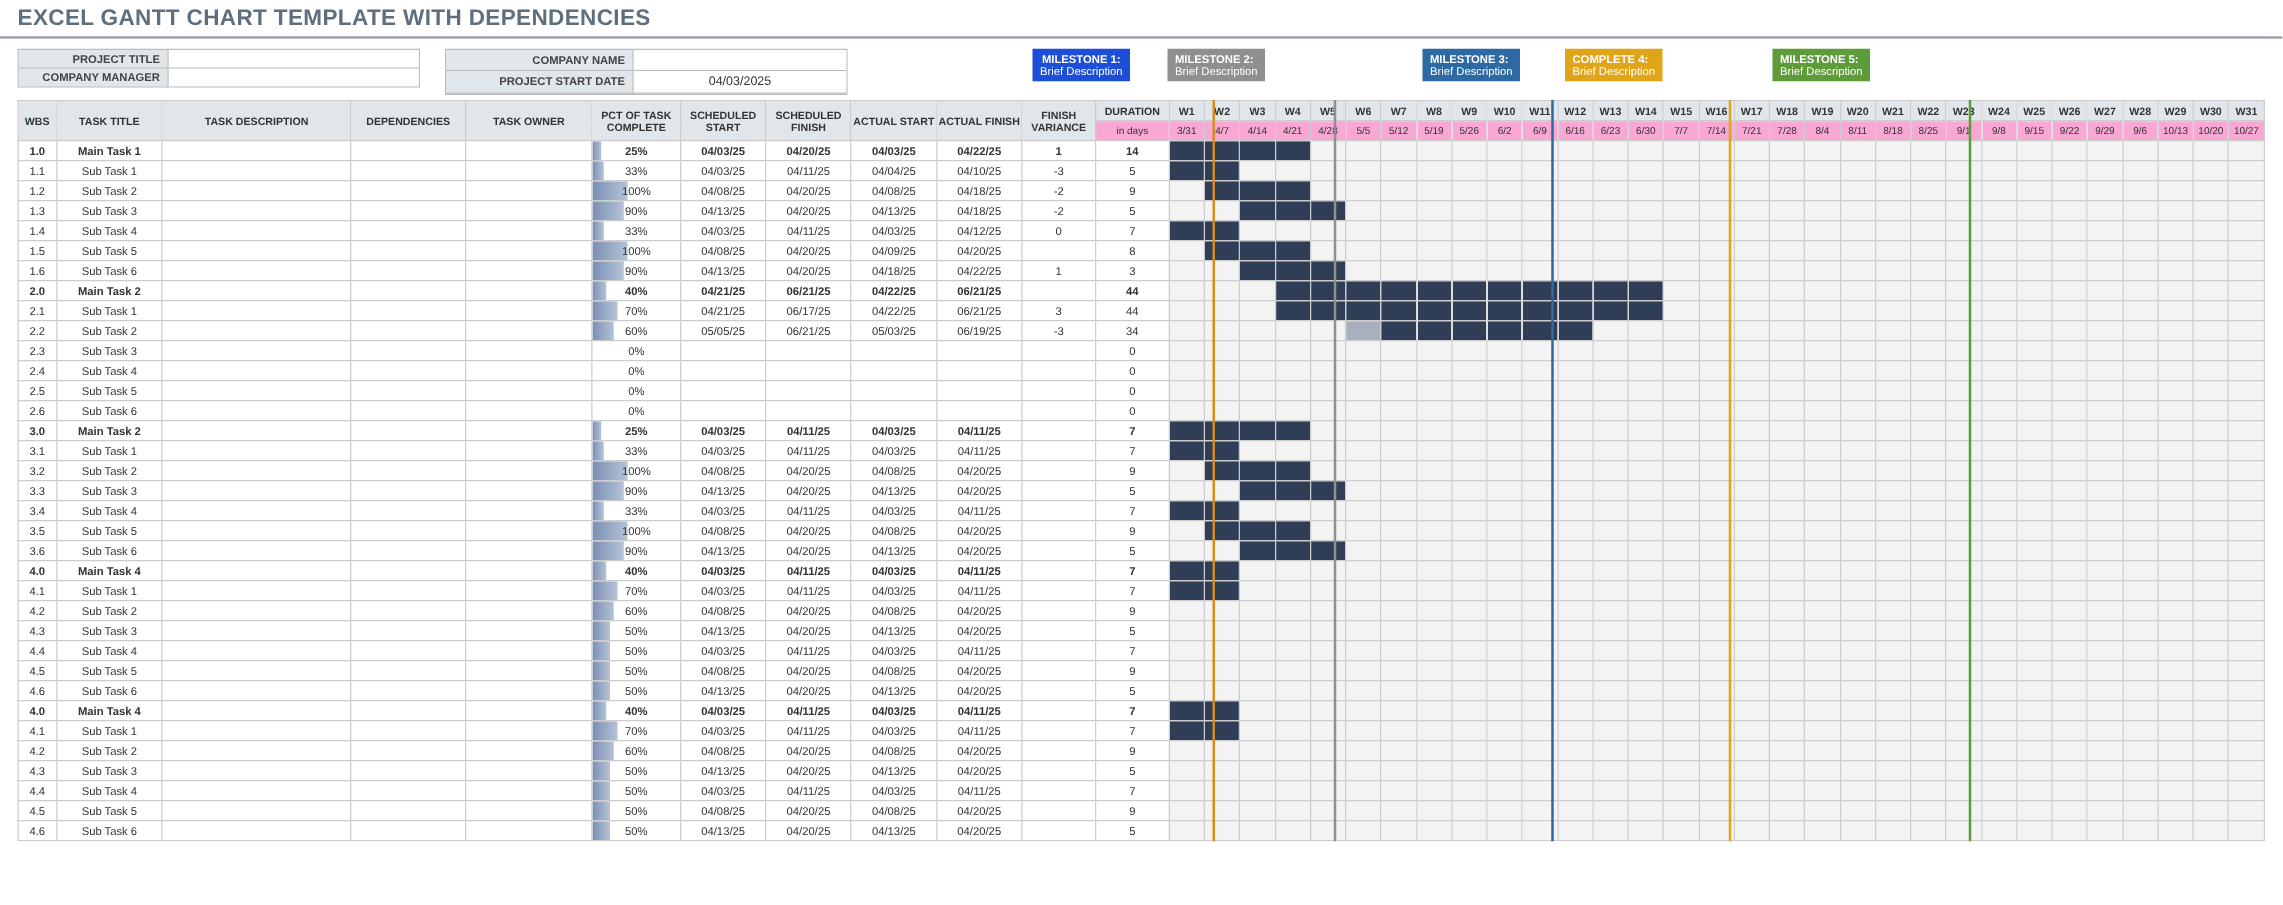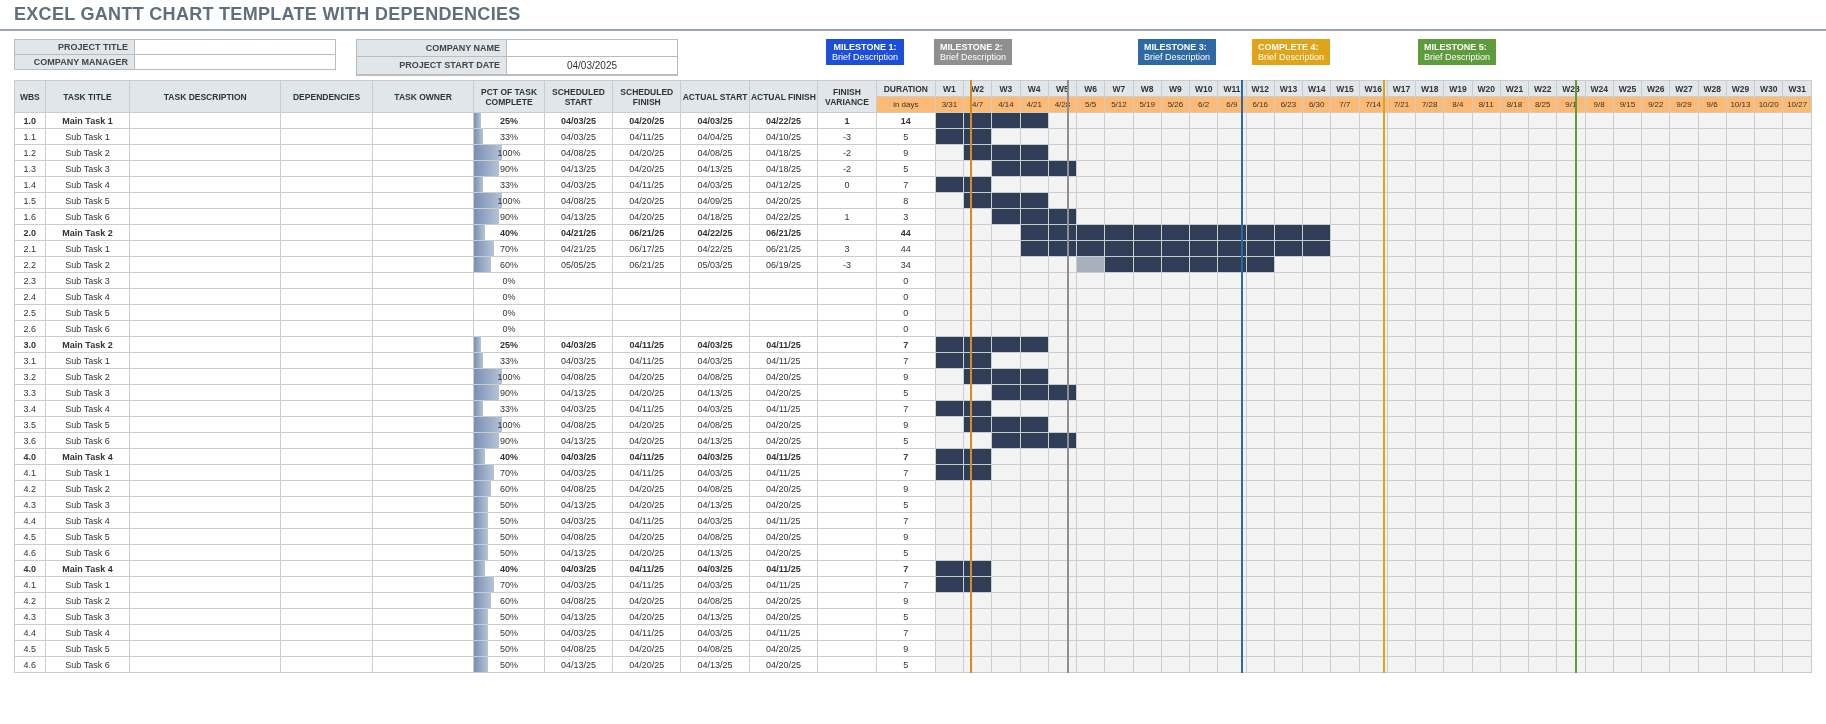--- a/index.html
+++ b/index.html
@@ -110,21 +110,21 @@
   }
   table.gantt th {
     background: #e1e6eb;
     font-weight: bold;
     color: #333;
     font-size: 8.5px;
   }
   table.gantt th.sub {
     font-weight: normal;
     font-size: 8px;
-    background: #fdba74;
+    background: #f9a8d4;
   }
   col.wbs { width: 26px; }
   col.task-title { width: 72px; }
   col.desc { width: 128px; }
   col.dep { width: 78px; }
   col.owner { width: 86px; }
   col.pct { width: 60px; }
   col.date { width: 58px; }
   col.variance { width: 50px; }
   col.duration { width: 50px; }

